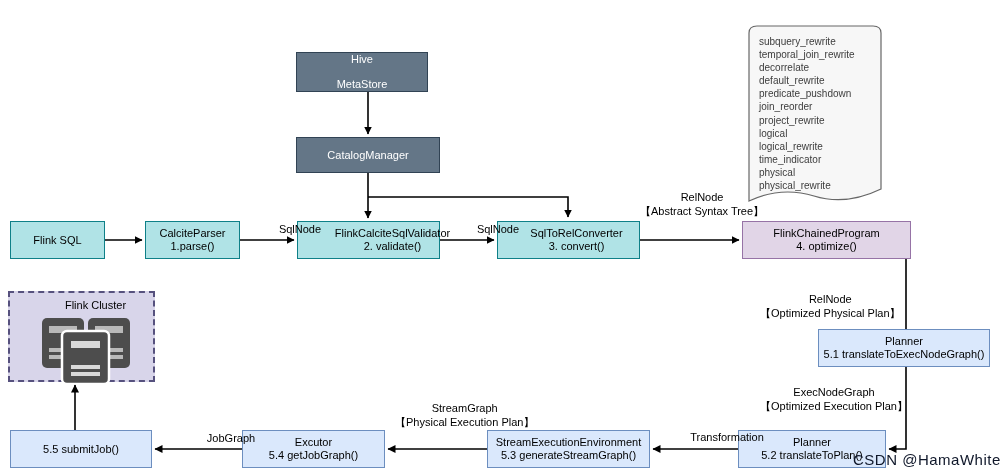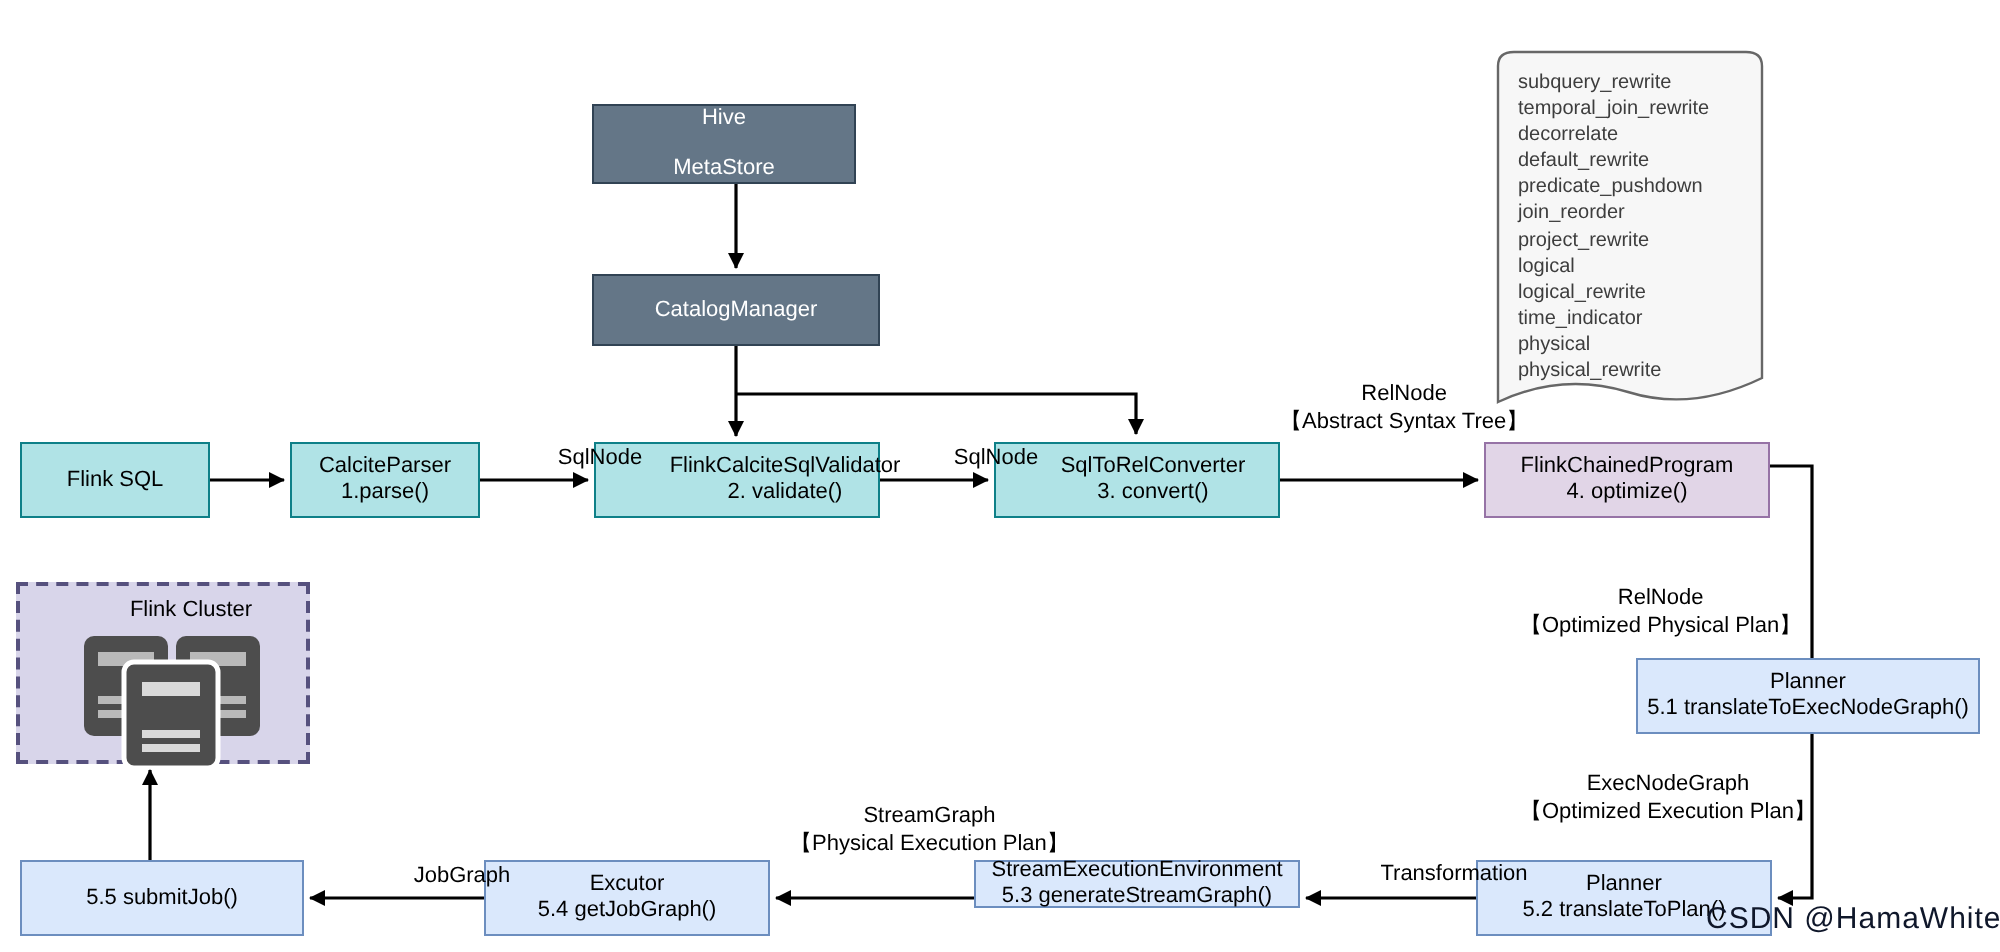--- a/index.html
+++ b/index.html
@@ -99,34 +99,34 @@
     <span>1.parse()</span>
   </div>
   <div class="node teal" style="left:297px;top:221px;width:143px;height:38px;padding-left:48px;">
     <span>FlinkCalciteSqlValidator</span>
     <span>2. validate()</span>
   </div>
   <div class="node teal" style="left:497px;top:221px;width:143px;height:38px;padding-left:16px;">
     <span>SqlToRelConverter</span>
     <span>3. convert()</span>
   </div>
-  <div class="node purple" style="left:742px;top:221px;width:143px;height:38px;">
+  <div class="node purple" style="left:742px;top:221px;width:169px;height:38px;">
     <span>FlinkChainedProgram</span>
     <span>4. optimize()</span>
   </div>
 
   <div class="node blue" style="left:818px;top:329px;width:172px;height:38px;">
     <span>Planner</span>
     <span>5.1 translateToExecNodeGraph()</span>
   </div>
   <div class="node blue" style="left:738px;top:430px;width:148px;height:38px;">
     <span>Planner</span>
     <span>5.2 translateToPlan()</span>
   </div>
-  <div class="node blue" style="left:487px;top:430px;width:163px;height:24px;">
+  <div class="node blue" style="left:487px;top:430px;width:163px;height:38px;">
     <span>StreamExecutionEnvironment</span>
     <span>5.3 generateStreamGraph()</span>
   </div>
   <div class="node blue" style="left:242px;top:430px;width:143px;height:38px;">
     <span>Excutor</span>
     <span>5.4 getJobGraph()</span>
   </div>
   <div class="node blue" style="left:10px;top:430px;width:142px;height:38px;">
     <span>5.5 submitJob()</span>
   </div>

